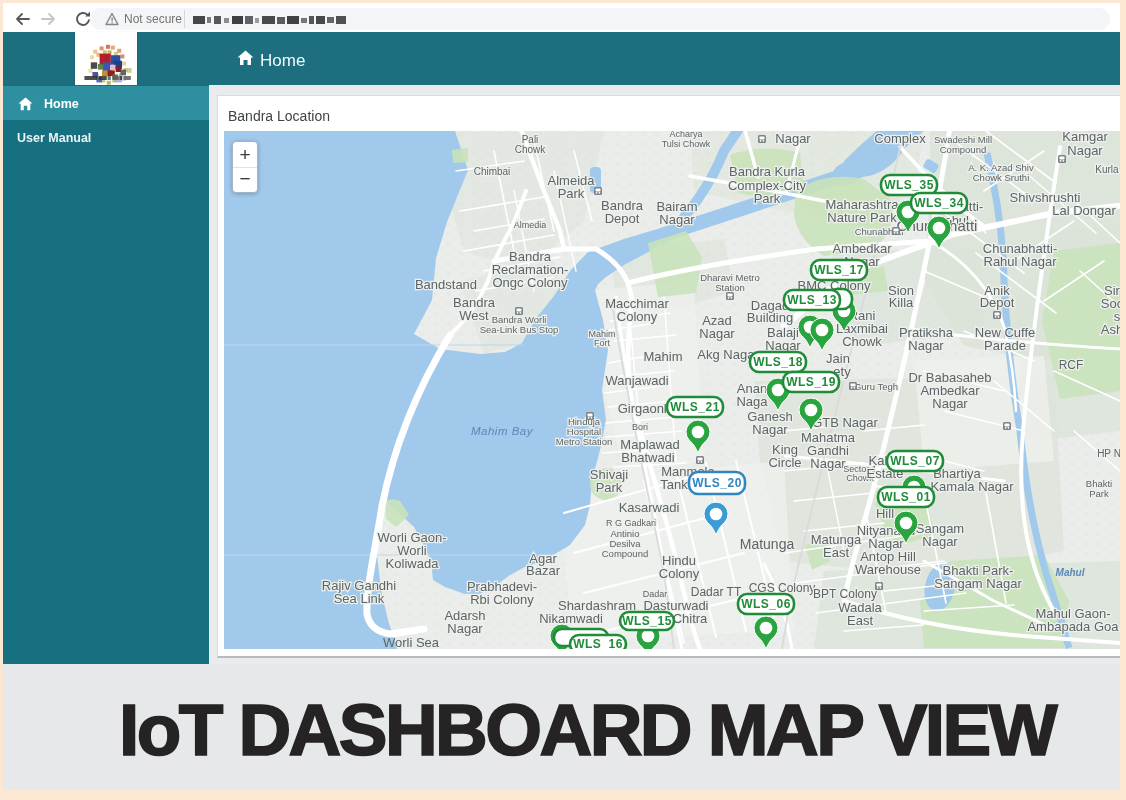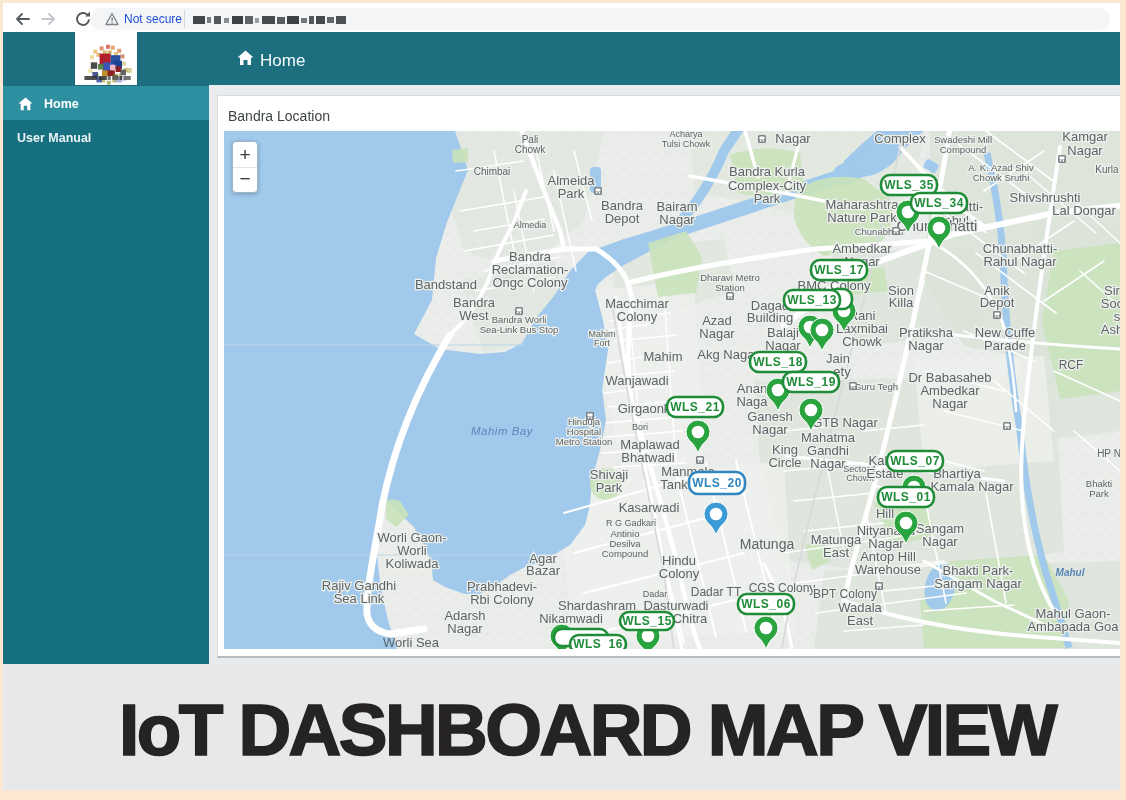--- a/index.html
+++ b/index.html
@@ -19,21 +19,21 @@
       <path d="M73.1,4.5 A6,6 0 1 0 74.9,10.3" stroke="#55595d" stroke-width="1.9" fill="none" stroke-linecap="round"></path>
       <path d="M76.0,1.6 L76.0,6.4 L71.2,6.4 Z" fill="#55595d"></path>
     </g>
   </svg>
   <div class="abs" style="left:87px;top:5px;width:1020px;height:22px;background:#f4f5f6;border-radius:11px;"></div>
   <svg class="abs" style="left:102px;top:9px" width="14" height="14" viewBox="0 0 14 14">
     <path d="M7,1.5 L13,12.5 L1,12.5 Z" fill="none" stroke="#80868b" stroke-width="1.4" stroke-linejoin="round"></path>
     <rect x="6.4" y="5.5" width="1.4" height="3.6" fill="#80868b"></rect>
       <rect x="6.4" y="10" width="1.4" height="1.4" fill="#80868b"></rect>
   </svg>
-  <div class="abs" style="left:121px;top:9px;font-size:12px;color:#1d4ed8;text-align:right;">Not secure</div>
+  <div class="abs" style="left:121px;top:9px;font-size:12px;color:#737373;text-align:right;">Not secure</div>
   <div class="abs" style="left:181px;top:7px;width:1px;height:18px;background:#d5d8db;"></div>
   <div style="position:absolute;left:190px;top:13px;width:12px;height:8px;background:#44484b;"></div>
     <div style="position:absolute;left:204px;top:14px;width:4px;height:6px;background:#787c80;"></div>
     <div style="position:absolute;left:211px;top:13px;width:7px;height:8px;background:#55595c;"></div>
     <div style="position:absolute;left:221px;top:15px;width:5px;height:5px;background:#8a8e92;"></div>
     <div style="position:absolute;left:229px;top:13px;width:11px;height:8px;background:#3d4144;"></div>
     <div style="position:absolute;left:242px;top:13px;width:8px;height:8px;background:#60646a;"></div>
     <div style="position:absolute;left:252px;top:15px;width:4px;height:5px;background:#999da1;"></div>
     <div style="position:absolute;left:259px;top:13px;width:13px;height:8px;background:#474b4e;"></div>
     <div style="position:absolute;left:274px;top:14px;width:8px;height:7px;background:#595d60;"></div>

